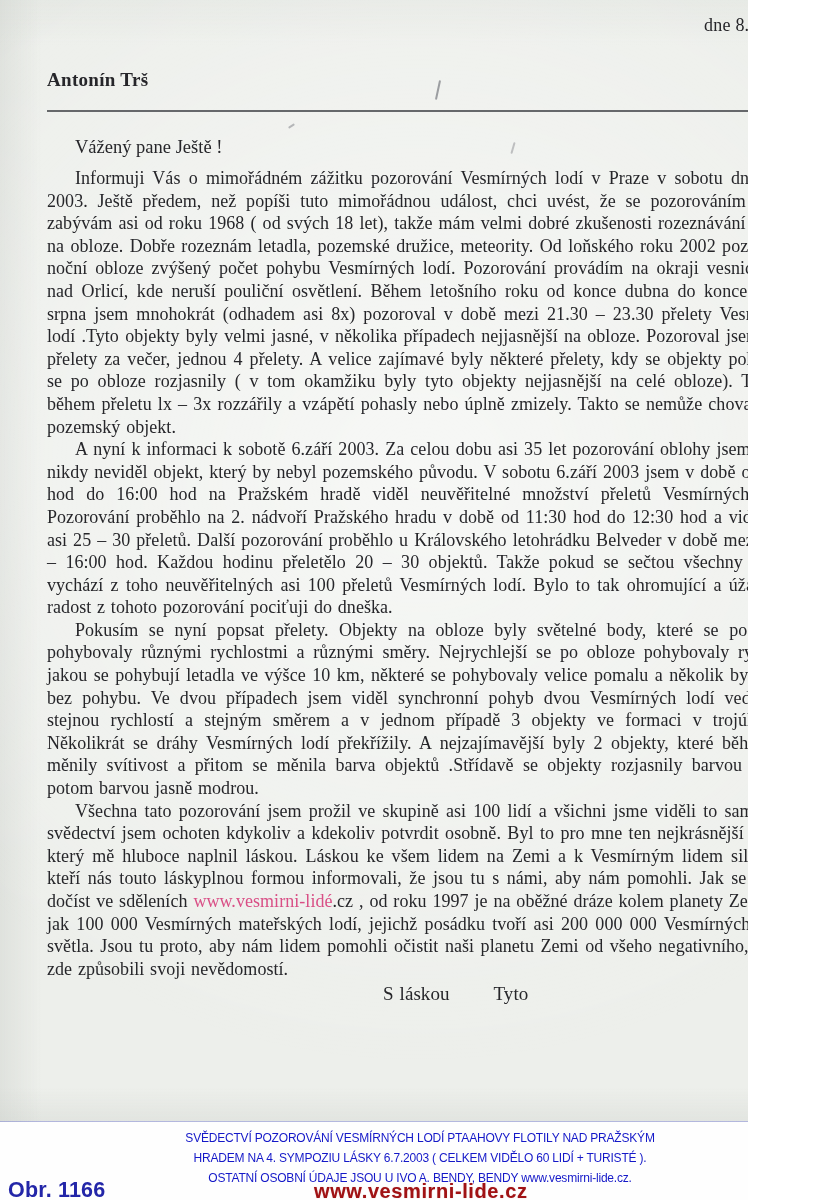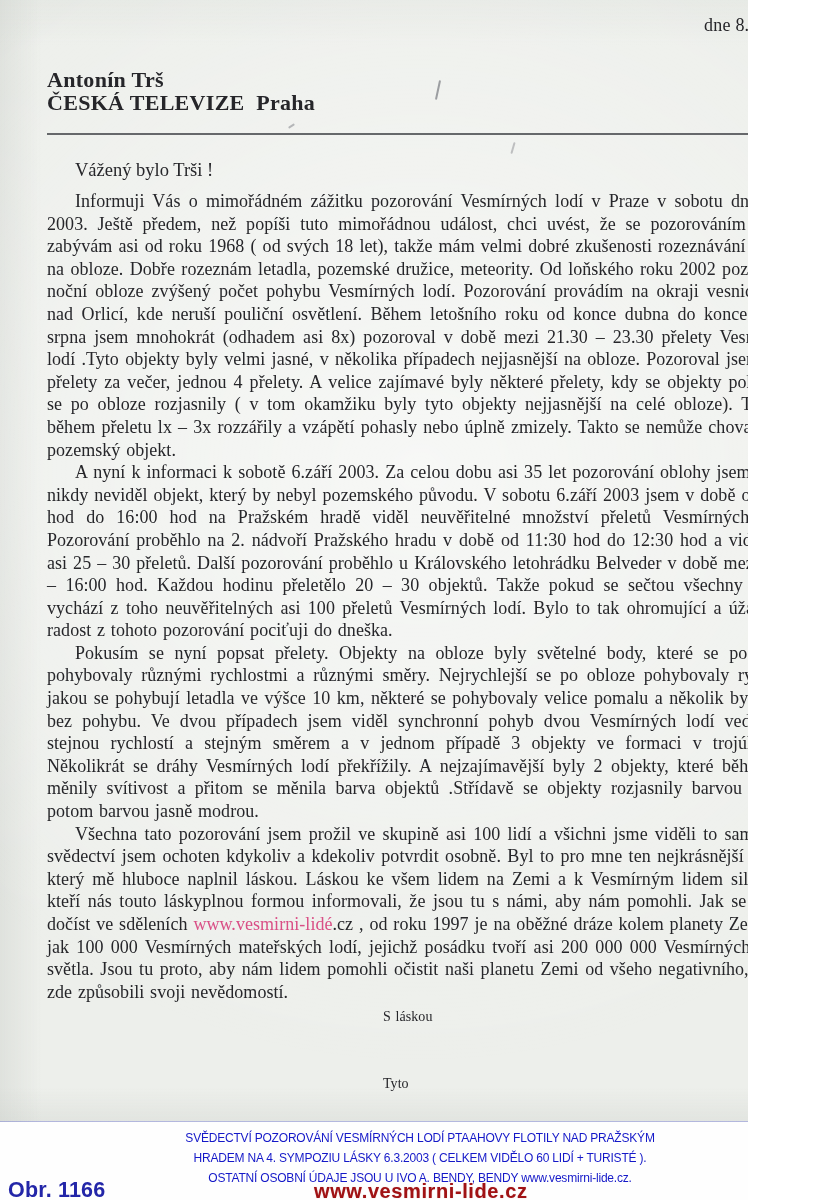--- a/index.html
+++ b/index.html
@@ -20,38 +20,38 @@
       radial-gradient(120% 85% at 50% 42%, rgba(255,255,255,.55), rgba(228,231,226,0) 62%),
       linear-gradient(90deg, rgba(200,204,199,.38), rgba(240,242,238,0) 5%, rgba(240,242,238,0) 95%, rgba(198,202,197,.42)),
       linear-gradient(180deg, rgba(214,218,213,.30), rgba(240,242,238,0) 4%, rgba(240,242,238,0) 97%, rgba(205,209,204,.35)),
       #edefeb;
     border-bottom:1px solid rgba(84,88,205,.35);
     overflow:hidden;
   }
 
   .date-line { text-align:right; padding-right:6px; font-size:18px; line-height:23px; letter-spacing:.2px; }
 
-  .recipient { margin-top:31px; font-weight:bold; font-size:22px; line-height:23px; letter-spacing:.3px; }
+  .recipient { margin-top:31px; font-weight:bold; font-size:19px; line-height:23px; letter-spacing:.3px; }
   .recipient-org { white-space:pre-wrap; }
 
   .rule { margin-top:19px; border:none; border-top:2px solid #4e5054; height:0; opacity:.85; }
 
   .salutation { margin-top:24px; padding-left:28px; font-size:18.5px; line-height:23px; }
 
   .body-copy {
     margin-top:8px;
     font-size:18px; line-height:22.6px;
     text-align:justify; word-spacing:1.2px; letter-spacing:.05px;
   }
   .body-copy p { text-indent:28px; }
 
   .pink-link { color:#d94f86; cursor:pointer; }
   .link-suffix { color:#26262a; }
 
-  .signature { margin-top:2px; padding-left:336px; font-size:14px; line-height:23px; display:flex; gap:44px;flex-direction:column; }
+  .signature { margin-top:2px; padding-left:336px; font-size:19px; line-height:23px; display:flex; gap:44px; }
 
   .artifact { position:absolute; background:rgba(72,74,84,.5); border-radius:1px; }
   .artifact.a1 { left:437px; top:80px;  width:2px; height:20px; transform:rotate(12deg); }
   .artifact.a2 { left:288px; top:125px; width:7px; height:2px;  transform:rotate(-32deg); opacity:.7; }
   .artifact.a3 { left:512px; top:142px; width:2px; height:12px; transform:rotate(16deg); opacity:.6; }
 
   
   .caption-area {
     position:relative; width:840px; height:78px; background:#fefefe;
     font-family:"Liberation Sans","DejaVu Sans",sans-serif;
@@ -76,46 +76,45 @@
 <body>
 
 <div class="page">
 
   <div class="scan-area">
 
     <div class="date-line">dne 8.9.2003</div>
 
     <div class="recipient">
       <div class="recipient-name">Antonín Trš</div>
-      <div class="recipient-org">ČESKÁ TELEVIZE  Praha</div>
     </div>
 
     <hr class="rule">
 
-    <div class="salutation">Vážený bylo Trši !</div>
+    <div class="salutation">Vážený pane Ještě !</div>
 
     <div class="body-copy">
       <p>Informuji Vás o mimořádném zážitku pozorování Vesmírných lodí v Praze v sobotu dne 6.září 2003. Ještě předem, než popíši tuto mimořádnou událost, chci uvést, že se pozorováním oblohy zabývám asi od roku 1968 ( od svých 18 let), takže mám velmi dobré zkušenosti rozeznávání objektů na obloze. Dobře rozeznám letadla, pozemské družice, meteority. Od loňského roku 2002 pozoruji na noční obloze zvýšený počet pohybu Vesmírných lodí. Pozorování provádím na okraji vesnice Žďár nad Orlicí, kde neruší pouliční osvětlení. Během letošního roku od konce dubna do konce měsíce srpna jsem mnohokrát (odhadem asi 8x) pozoroval v době mezi 21.30 – 23.30 přelety Vesmírných lodí .Tyto objekty byly velmi jasné, v několika případech nejjasnější na obloze. Pozoroval jsem 2 – 3 přelety za večer, jednou 4 přelety. A velice zajímavé byly některé přelety, kdy se objekty pohybující se po obloze rozjasnily ( v tom okamžiku byly tyto objekty nejjasnější na celé obloze). Takto se během přeletu lx – 3x rozzářily a vzápětí pohasly nebo úplně zmizely. Takto se nemůže chovat žádný pozemský objekt.</p>
       <p>A nyní k informaci k sobotě 6.září 2003. Za celou dobu asi 35 let pozorování oblohy jsem ve dne nikdy neviděl objekt, který by nebyl pozemského původu. V sobotu 6.září 2003 jsem v době od 11:30 hod do 16:00 hod na Pražském hradě viděl neuvěřitelné množství přeletů Vesmírných lodí . Pozorování proběhlo na 2. nádvoří Pražského hradu v době od 11:30 hod do 12:30 hod a viděl jsem asi 25 – 30 přeletů. Další pozorování proběhlo u Královského letohrádku Belveder v době mezi 13:00 – 16:00 hod. Každou hodinu přeletělo 20 – 30 objektů. Takže pokud se sečtou všechny přelety, vychází z toho neuvěřitelných asi 100 přeletů Vesmírných lodí. Bylo to tak ohromující a úžasné, že radost z tohoto pozorování pociťuji do dneška.</p>
       <p>Pokusím se nyní popsat přelety. Objekty na obloze byly světelné body, které se po obloze pohybovaly různými rychlostmi a různými směry. Nejrychlejší se po obloze pohybovaly rychlostí, jakou se pohybují letadla ve výšce 10 km, některé se pohybovaly velice pomalu a několik bylo zcela bez pohybu. Ve dvou případech jsem viděl synchronní pohyb dvou Vesmírných lodí vedle sebe stejnou rychlostí a stejným směrem a v jednom případě 3 objekty ve formaci v trojúhelníku. Několikrát se dráhy Vesmírných lodí překřížily. A nejzajímavější byly 2 objekty, které během letu měnily svítivost a přitom se měnila barva objektů .Střídavě se objekty rozjasnily barvou bílou a potom barvou jasně modrou.</p>
       <p><span>Všechna tato pozorování jsem prožil ve skupině asi 100 lidí a všichni jsme viděli to samé. Toto svědectví jsem ochoten kdykoliv a kdekoliv potvrdit osobně. Byl to pro mne ten nejkrásnější zážitek, který mě hluboce naplnil láskou. Láskou ke všem lidem na Zemi a k Vesmírným lidem sil Světla, kteří nás touto láskyplnou formou informovali, že jsou tu s námi, aby nám pomohli. Jak se můžete dočíst ve sděleních </span><a class="pink-link">www.vesmirni-lidé</a><span class="link-suffix">.cz</span><span> , od roku 1997 je na oběžné dráze kolem planety Země více jak 100 000 Vesmírných mateřských lodí, jejichž posádku tvoří asi 200 000 000 Vesmírných lidí sil světla. Jsou tu proto, aby nám lidem pomohli očistit naši planetu Zemi od všeho negativního, co lidé zde způsobili svoji nevědomostí.</span></p>
       <div class="signature">
         <span>S láskou</span>
         <span>Tyto</span>
       </div>
     </div>
 
     <div class="artifact a1"></div>
     <div class="artifact a2"></div>
     <div class="artifact a3"></div>
   </div>
 
   <div class="caption-area">
     <div class="caption-lines">
       <div>SVĚDECTVÍ POZOROVÁNÍ VESMÍRNÝCH LODÍ PTAAHOVY FLOTILY NAD PRAŽSKÝM</div>
-      <div>HRADEM NA 4. SYMPOZIU LÁSKY 6.3.2003 ( CELKEM VIDĚLO 60 LIDÍ + TURISTÉ ).</div>
+      <div>HRADEM NA 4. SYMPOZIU LÁSKY 6.7.2003 ( CELKEM VIDĚLO 60 LIDÍ + TURISTÉ ).</div>
       <div>OSTATNÍ OSOBNÍ ÚDAJE JSOU U IVO A. BENDY, BENDY www.vesmirni-lide.cz.</div>
     </div>
     <div class="figure-label">Obr. 1166</div>
     <div class="site-url">www.vesmirni-lide.cz</div>
   </div>
 
 </div>
 
 </body></html>

